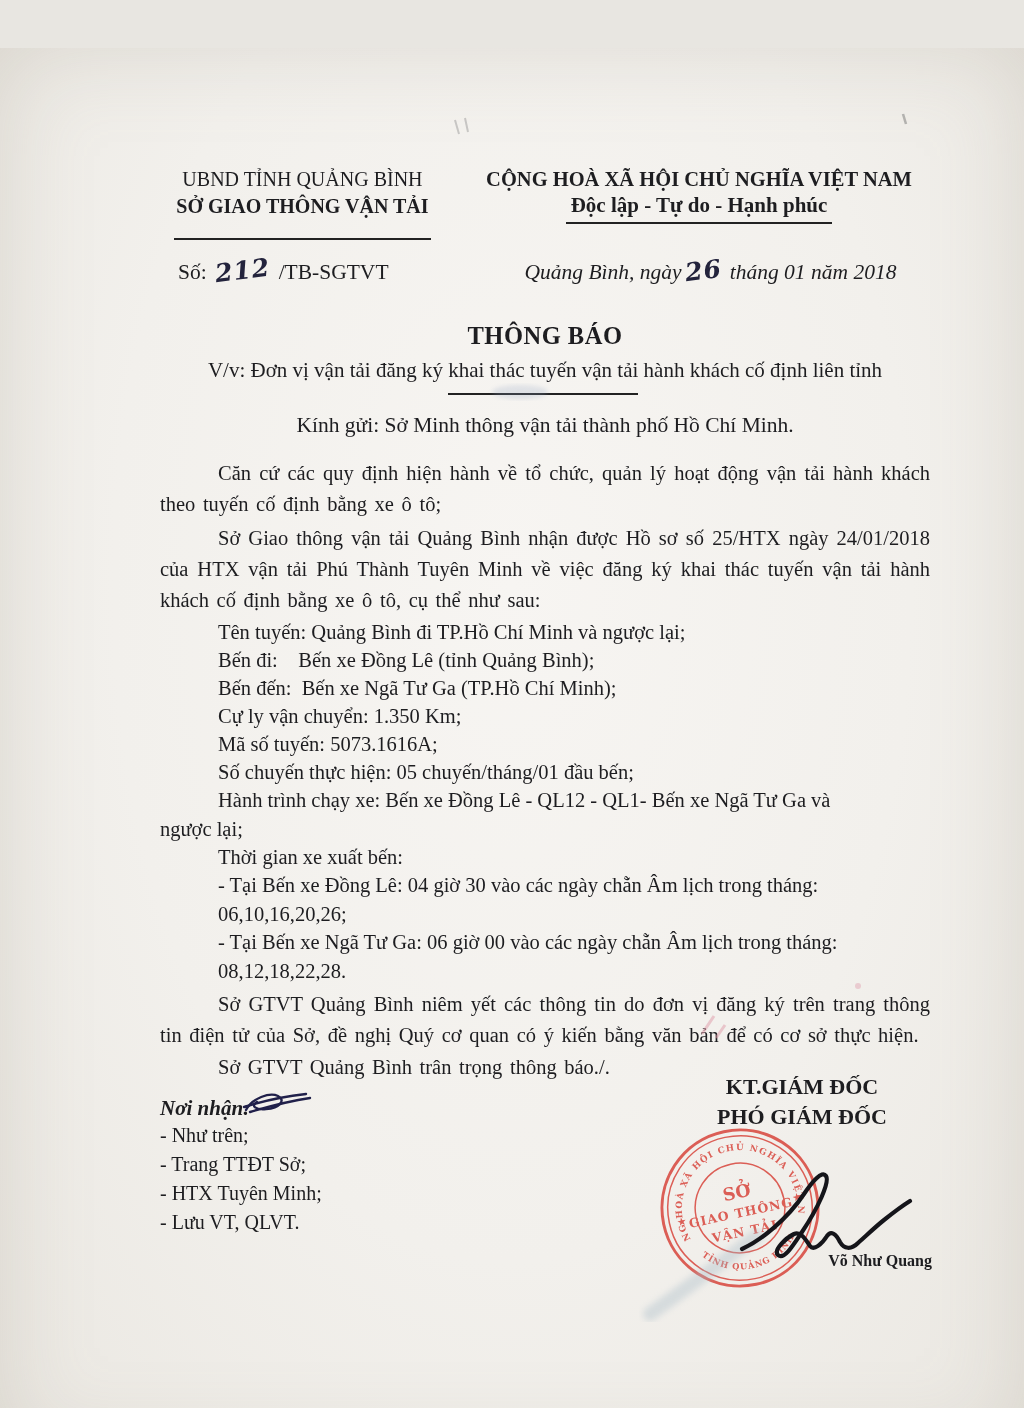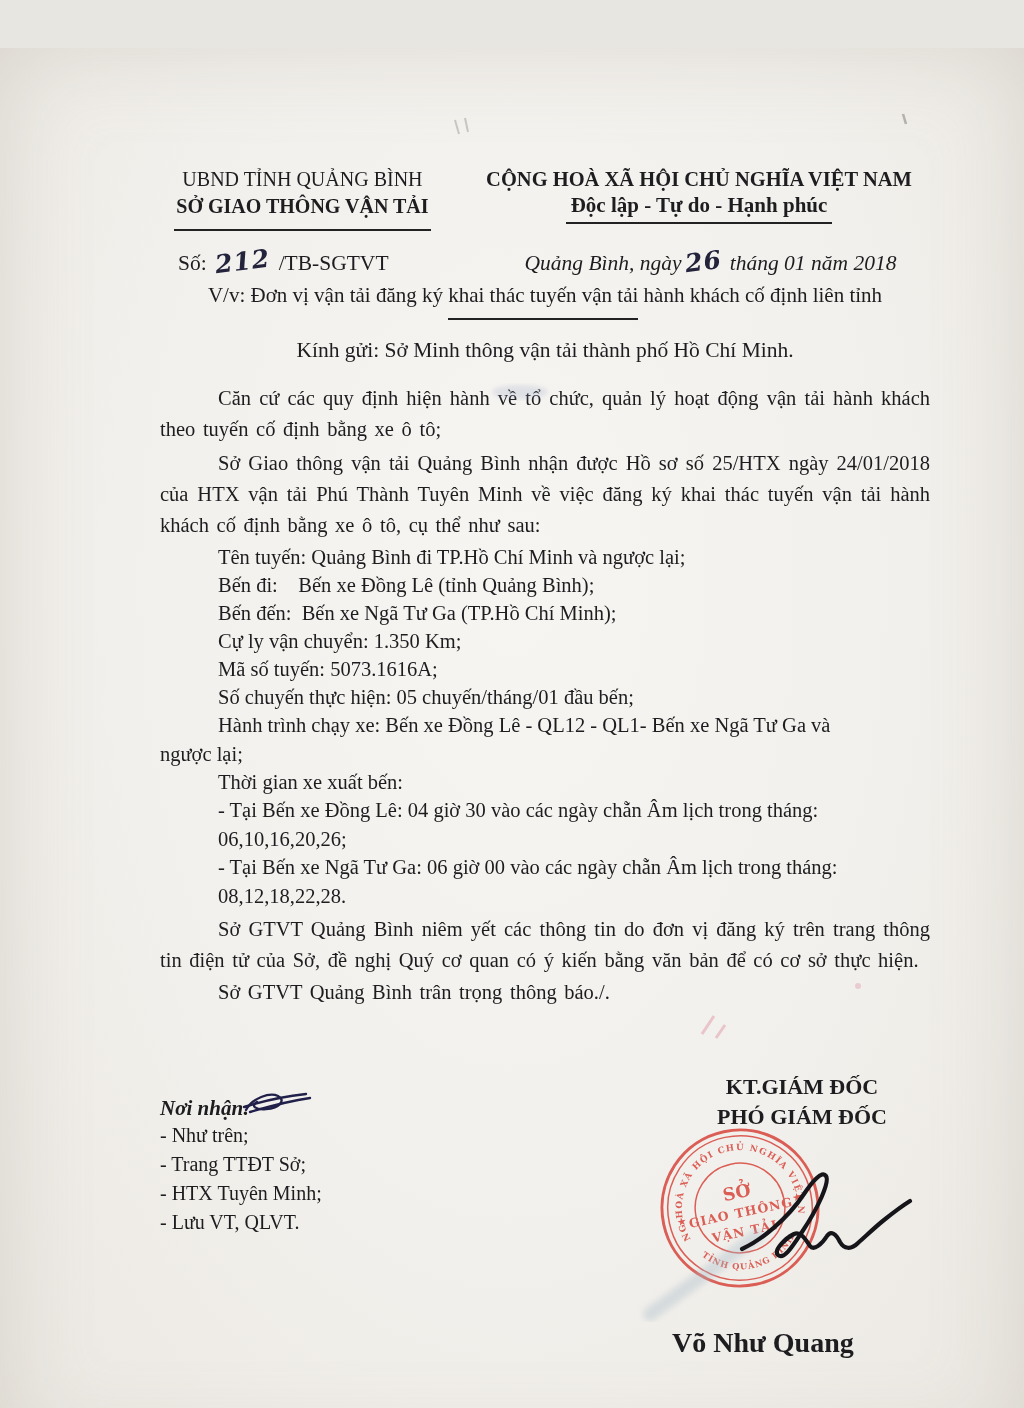--- a/index.html
+++ b/index.html
@@ -10,21 +10,21 @@
     color:#1d1d20;
     margin-top:48px;
   }
   .page::after{ content:""; position:absolute; inset:0; pointer-events:none;
     box-shadow: inset 0 0 90px rgba(160,150,135,.25); z-index:8; }
   .content { padding:118px 94px 0 160px; }
 
   .hdr { display:flex; justify-content:space-between; align-items:flex-start; }
   .hdr-left { width:37%; text-align:center; font-size:20px; line-height:27px; }
   .hdr-left .l2 { font-weight:bold; display:inline-block; border-bottom:2px solid #222;
-    padding:0 2px 9px 2px; }
+    padding:0 2px 18px 2px; }
   .hdr-right { width:60%; text-align:center; }
   .hdr-right .l1 { font-weight:bold; font-size:20.5px; line-height:27px; }
   .hdr-right .l2 { font-weight:bold; font-size:21px; display:inline-block;
     border-bottom:2px solid #222; padding:0 5px 4px 5px; }
 
   .numrow { display:flex; margin-top:16px; }
   .num { width:37%; padding-left:18px; font-size:21.5px; }
   .date { width:63%; text-align:center; padding-left:55px; font-style:italic; font-size:21.5px; }
   .hand { font-family:"DejaVu Serif",serif; font-style:italic; font-weight:600;
     font-size:25px; color:#23233c; display:inline-block; transform:rotate(-7deg);
@@ -47,22 +47,22 @@
   p.body.p3 { margin-top:4px; line-height:30.5px; }
   p.body.p4 { margin-top:2px; }
 
   .recipients { position:absolute; left:160px; top:1048px; z-index:3; }
   .recipients .label { font-size:21px; font-weight:bold; font-style:italic; }
   .recipients .item { font-size:20px; line-height:29px; }
   .recipients .item:first-of-type { margin-top:7px; }
 
   .sig-titles { position:absolute; left:672px; top:1024px; width:260px; text-align:center;
     z-index:3; font-weight:bold; font-size:22px; line-height:30px; }
-  .signer { position:absolute; left:672px; top:1279px; width:260px; text-align:left;
-    z-index:3; font-weight:bold; font-size:28px; }
+  .signer { position:absolute; left:672px; top:1204px; width:260px; text-align:right;
+    z-index:3; font-weight:bold; font-size:16px; }
 
   .stamp { position:absolute; left:657px; top:1077px; z-index:1; }
   .overlay { position:absolute; left:0; top:0; z-index:4; pointer-events:none; }
 </style>
 </head>
 <body>
 
 <div class="page">
   <div class="content">
 
@@ -82,20 +82,21 @@
         <span>Số:</span>
         <span class="hand">212</span>
         <span>/TB-SGTVT</span>
       </div>
       <div class="date">
         <span>Quảng Bình, ngày</span><span class="hand">26</span>
         <span>tháng 01 năm 2018</span>
       </div>
     </div>
 
+    <div class="title">THÔNG BÁO</div>
 
     <div class="subject">
       <span>V/v: Đơn vị vận tải đăng ký </span><span class="u">khai thác tuyến vận tải</span><span> hành khách cố định liên tỉnh</span>
     </div>
 
     <div class="salutation">Kính gửi: Sở Minh thông vận tải thành phố Hồ Chí Minh.</div>
 
     <p class="body first">Căn cứ các quy định hiện hành về tổ chức, quản lý hoạt động vận tải hành khách theo tuyến cố định bằng xe ô tô;</p>
     <p class="body">Sở Giao thông vận tải Quảng Bình nhận được Hồ sơ số 25/HTX ngày 24/01/2018 của HTX vận tải Phú Thành Tuyên Minh về việc đăng ký khai thác tuyến vận tải hành khách cố định bằng xe ô tô, cụ thể như sau:</p>
 

